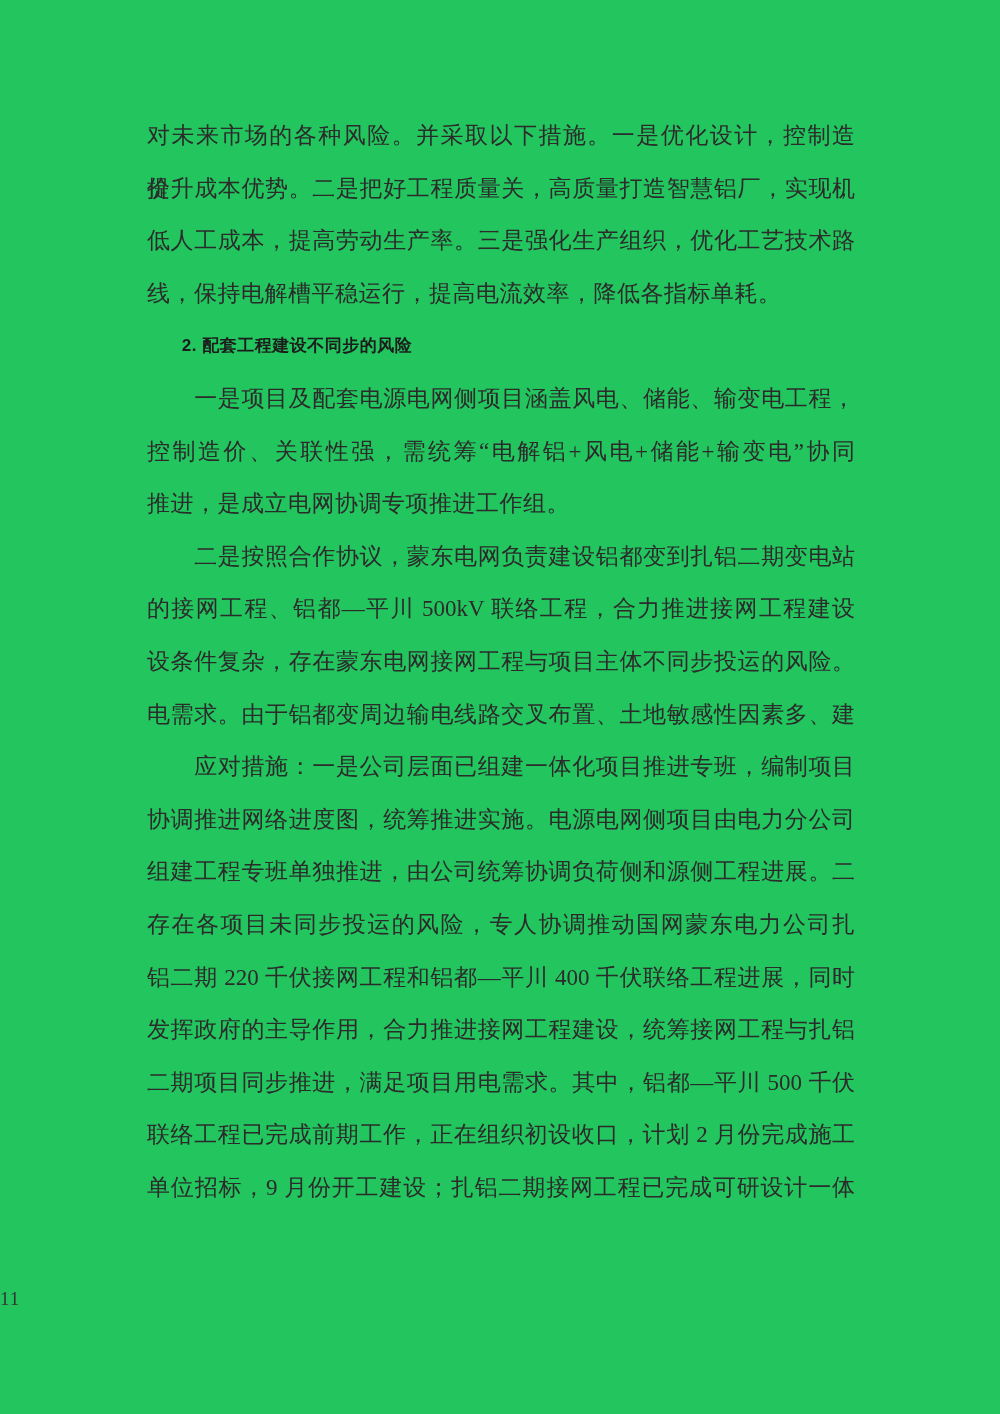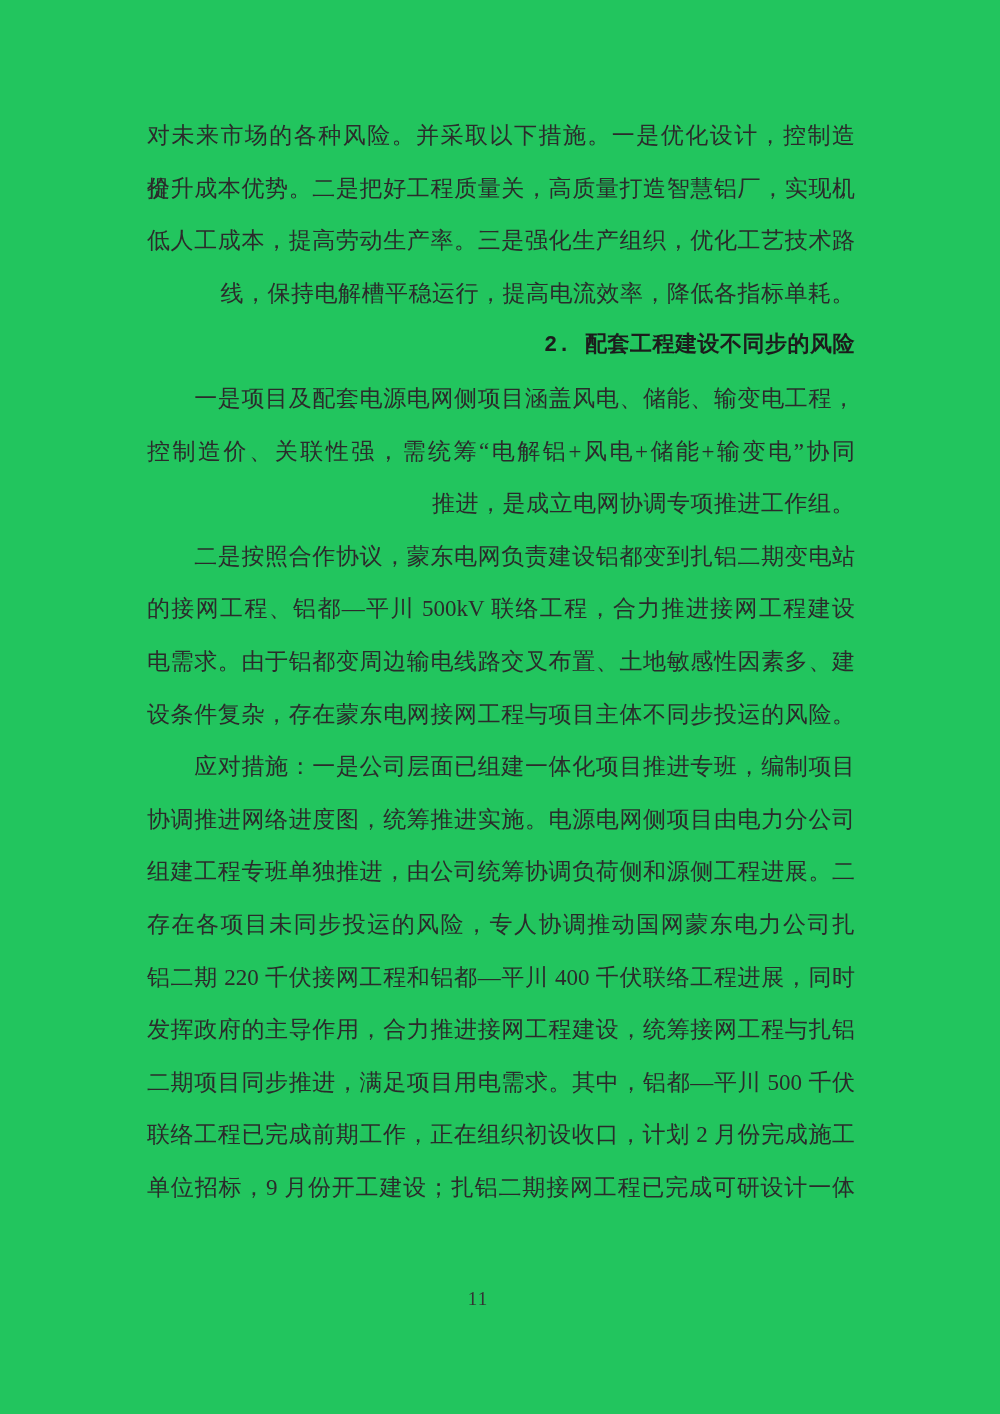--- a/index.html
+++ b/index.html
@@ -24,44 +24,43 @@
     top: 110px;
     width: 708px;
   }
   .line {
     font-size: 23px;
     height: 52.6px;
     line-height: 52.6px;
     white-space: nowrap;
     letter-spacing: 0.5px;
     color: #2b2b2b;
-    text-align: right;
   }
   .line.justify {
     white-space: normal;
     text-align: justify;
     text-align-last: justify;
     text-justify: inter-character;
     letter-spacing: 0;
   }
   .line.indent {
     text-indent: 2.05em;
   }
   .line.heading {
-    font-family: Liberation Mono, monospace;
+    font-family: Liberation Sans, sans-serif;
     font-weight: bold;
     color: #1c1c1c;
-    font-size: 22px;
+    font-size: 17px;
   }
   .footer {
     position: absolute;
     left: 0;
     top: 1288px;
     width: 956px;
-    text-align: center;
+    text-align: left;
   }
   .page-number {
     font-size: 19px;
     color: #333333;
     font-family: "Liberation Serif", "DejaVu Serif", serif;
     letter-spacing: 1px;
   }
 </style>
 </head>
 <body>
@@ -71,22 +70,22 @@
       <div class="line justify">对未来市场的各种风险。并采取以下措施。一是优化设计，控制造价，</div>
       <div class="line justify">提升成本优势。二是把好工程质量关，高质量打造智慧铝厂，实现机</div>
       <div class="line justify">低人工成本，提高劳动生产率。三是强化生产组织，优化工艺技术路</div>
       <div class="line">线，保持电解槽平稳运行，提高电流效率，降低各指标单耗。</div>
       <div class="line heading indent">2. 配套工程建设不同步的风险</div>
       <div class="line justify indent">一是项目及配套电源电网侧项目涵盖风电、储能、输变电工程，</div>
       <div class="line justify">控制造价、关联性强，需统筹“电解铝+风电+储能+输变电”协同</div>
       <div class="line">推进，是成立电网协调专项推进工作组。</div>
       <div class="line justify indent">二是按照合作协议，蒙东电网负责建设铝都变到扎铝二期变电站</div>
       <div class="line justify">的接网工程、铝都—平川 500kV 联络工程，合力推进接网工程建设</div>
+      <div class="line justify">设条件复杂，存在蒙东电网接网工程与项目主体不同步投运的风险。</div>
       <div class="line justify">电需求。由于铝都变周边输电线路交叉布置、土地敏感性因素多、建</div>
-      <div class="line justify">设条件复杂，存在蒙东电网接网工程与项目主体不同步投运的风险。</div>
       <div class="line justify indent">应对措施：一是公司层面已组建一体化项目推进专班，编制项目</div>
       <div class="line justify">协调推进网络进度图，统筹推进实施。电源电网侧项目由电力分公司</div>
       <div class="line justify">组建工程专班单独推进，由公司统筹协调负荷侧和源侧工程进展。二</div>
       <div class="line justify">存在各项目未同步投运的风险，专人协调推动国网蒙东电力公司扎</div>
       <div class="line justify">铝二期 220 千伏接网工程和铝都—平川 400 千伏联络工程进展，同时</div>
       <div class="line justify">发挥政府的主导作用，合力推进接网工程建设，统筹接网工程与扎铝</div>
       <div class="line justify">二期项目同步推进，满足项目用电需求。其中，铝都—平川 500 千伏</div>
       <div class="line justify">联络工程已完成前期工作，正在组织初设收口，计划 2 月份完成施工</div>
       <div class="line justify">单位招标，9 月份开工建设；扎铝二期接网工程已完成可研设计一体</div>
     </div>

